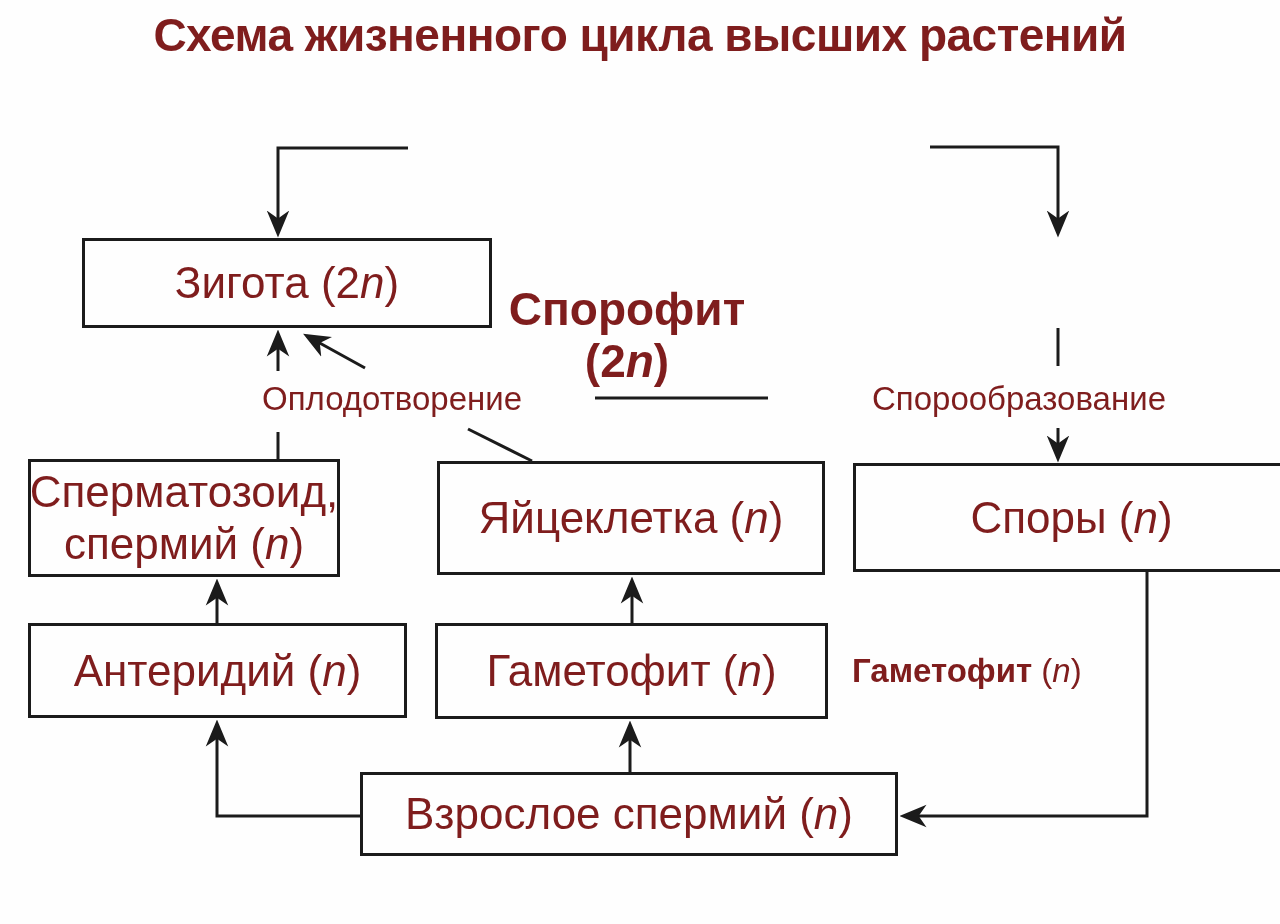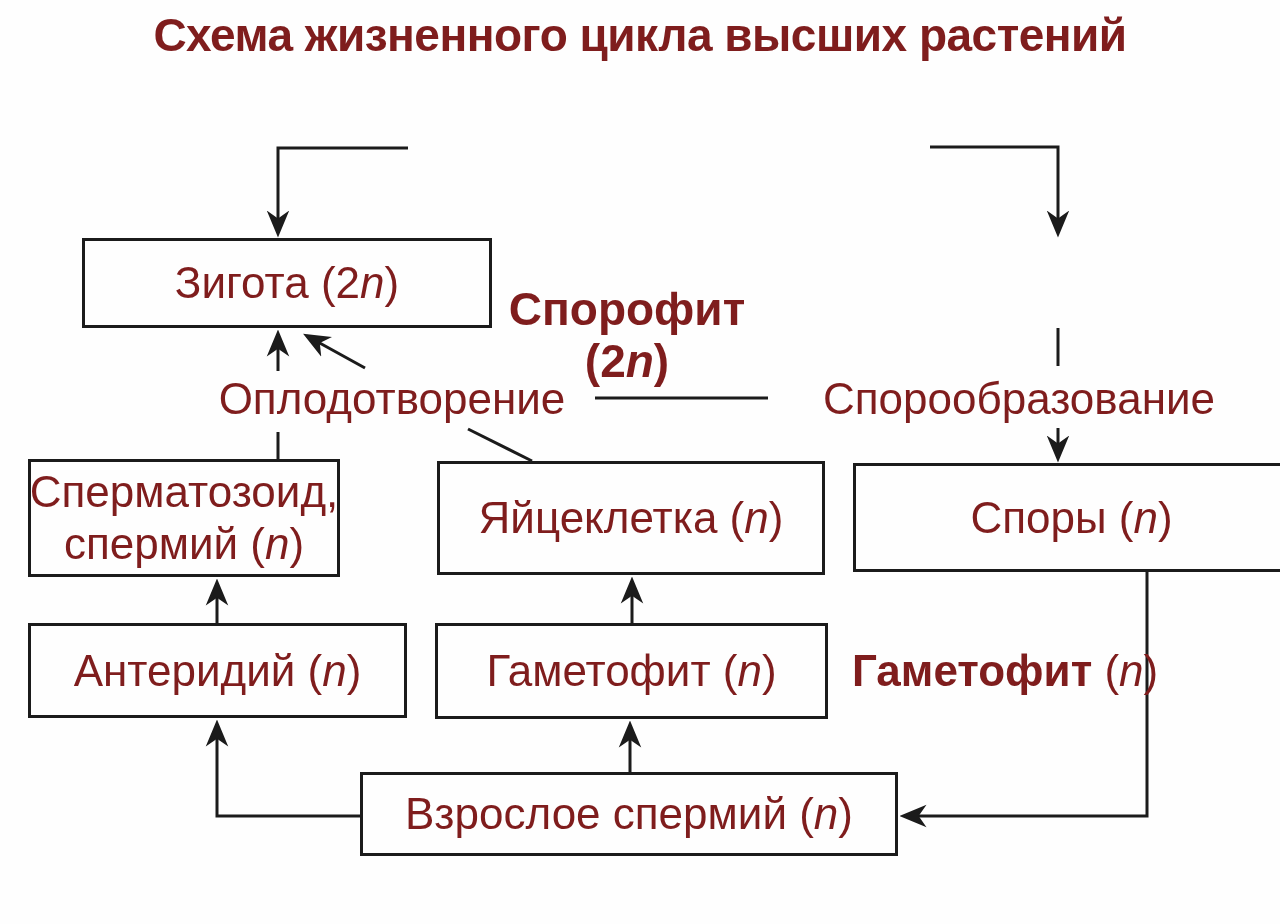--- a/index.html
+++ b/index.html
@@ -11,21 +11,21 @@
   .title{
     position:absolute;left:0;top:8px;width:1280px;text-align:center;
     font-size:46px;font-weight:bold;letter-spacing:-0.5px;
   }
   svg.wires{position:absolute;left:0;top:0;}
   .node{
     position:absolute;box-sizing:border-box;border:3px solid #1b1b1b;background:#fefefe;
     display:flex;flex-direction:column;align-items:center;justify-content:center;
     font-size:44px;line-height:52px;text-align:center;white-space:nowrap;
   }
-  .lbl{position:absolute;font-size:44px;line-height:50px;white-space:nowrap;}
+  .lbl{position:absolute;font-size:33px;line-height:50px;white-space:nowrap;}
   .lbl.center{text-align:center;}
   .bold{font-weight:bold;}
   i{font-style:italic;}
 </style>
 </head>
 <body>
 
 <div class="stage">
 
   <svg class="wires" width="1280" height="924" viewBox="0 0 1280 924">

